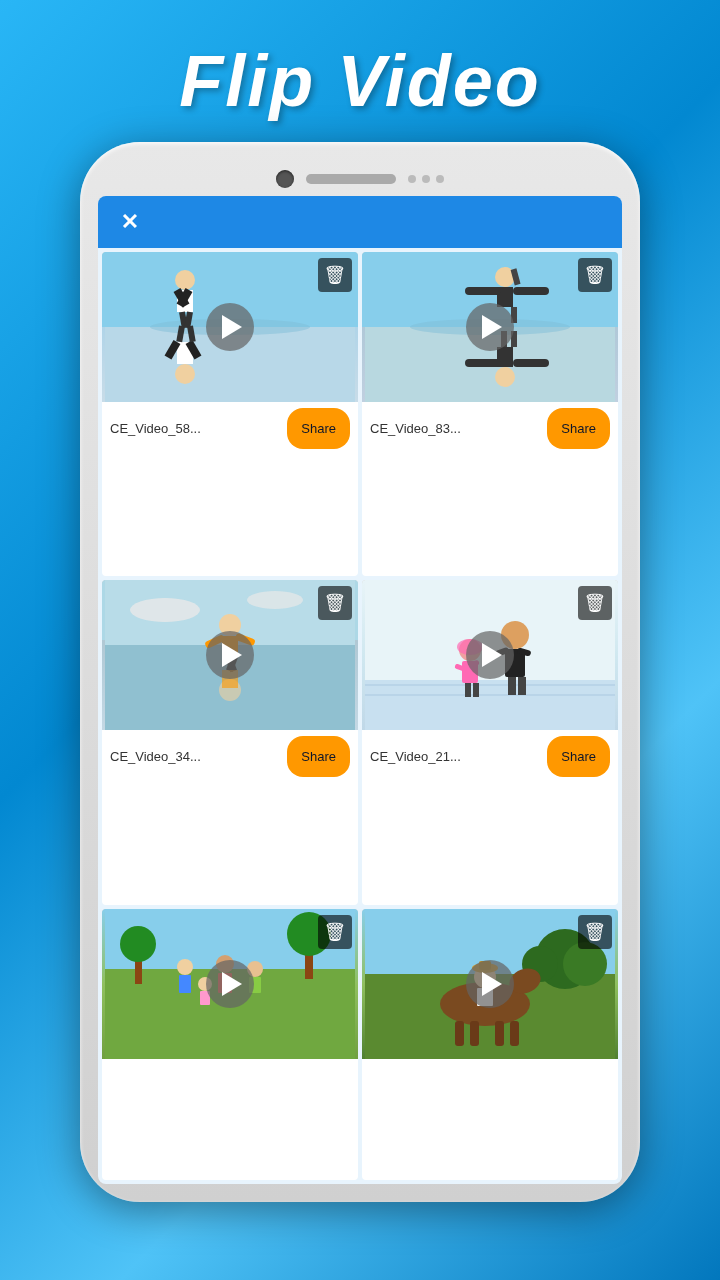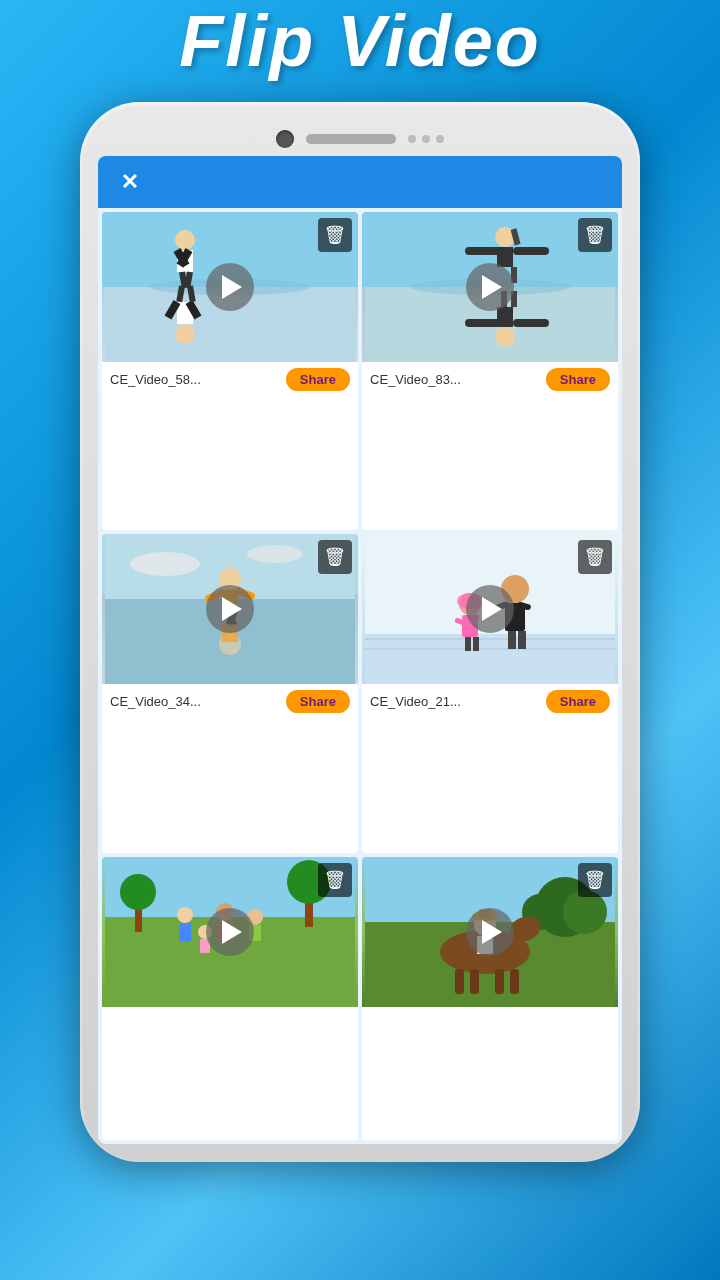--- a/index.html
+++ b/index.html
@@ -17,20 +17,21 @@
       position: relative;
     }
 
     
     .app-title {
       color: white;
       font-size: 72px;
       font-weight: 900;
       font-style: italic;
       text-shadow: 3px 3px 6px rgba(0,0,0,0.3);
+      margin-top: 40px;
       margin-bottom: 20px;
       letter-spacing: 2px;
     }
 
     
     .phone-shell {
       width: 560px;
       height: 1060px;
       background: linear-gradient(180deg, #e8e8e8 0%, #d0d0d0 100%);
       border-radius: 60px;
@@ -250,26 +251,26 @@
       font-size: 13px;
       color: #333;
       flex: 1;
       white-space: nowrap;
       overflow: hidden;
       text-overflow: ellipsis;
     }
 
     .share-btn {
       background: #ff9800;
-      color: #701a75;
+      color: #0f172a;
       border: none;
       border-radius: 16px;
-      padding: 4px 14px;
+      padding: 13px 14px;
       font-size: 13px;
-      font-weight: 700;
+      font-weight: 400;
       cursor: pointer;
       white-space: nowrap;
     }
 
     
     .thumb-svg {
       position: absolute;
       top: 0; left: 0;
       width: 100%; height: 100%;
     }

